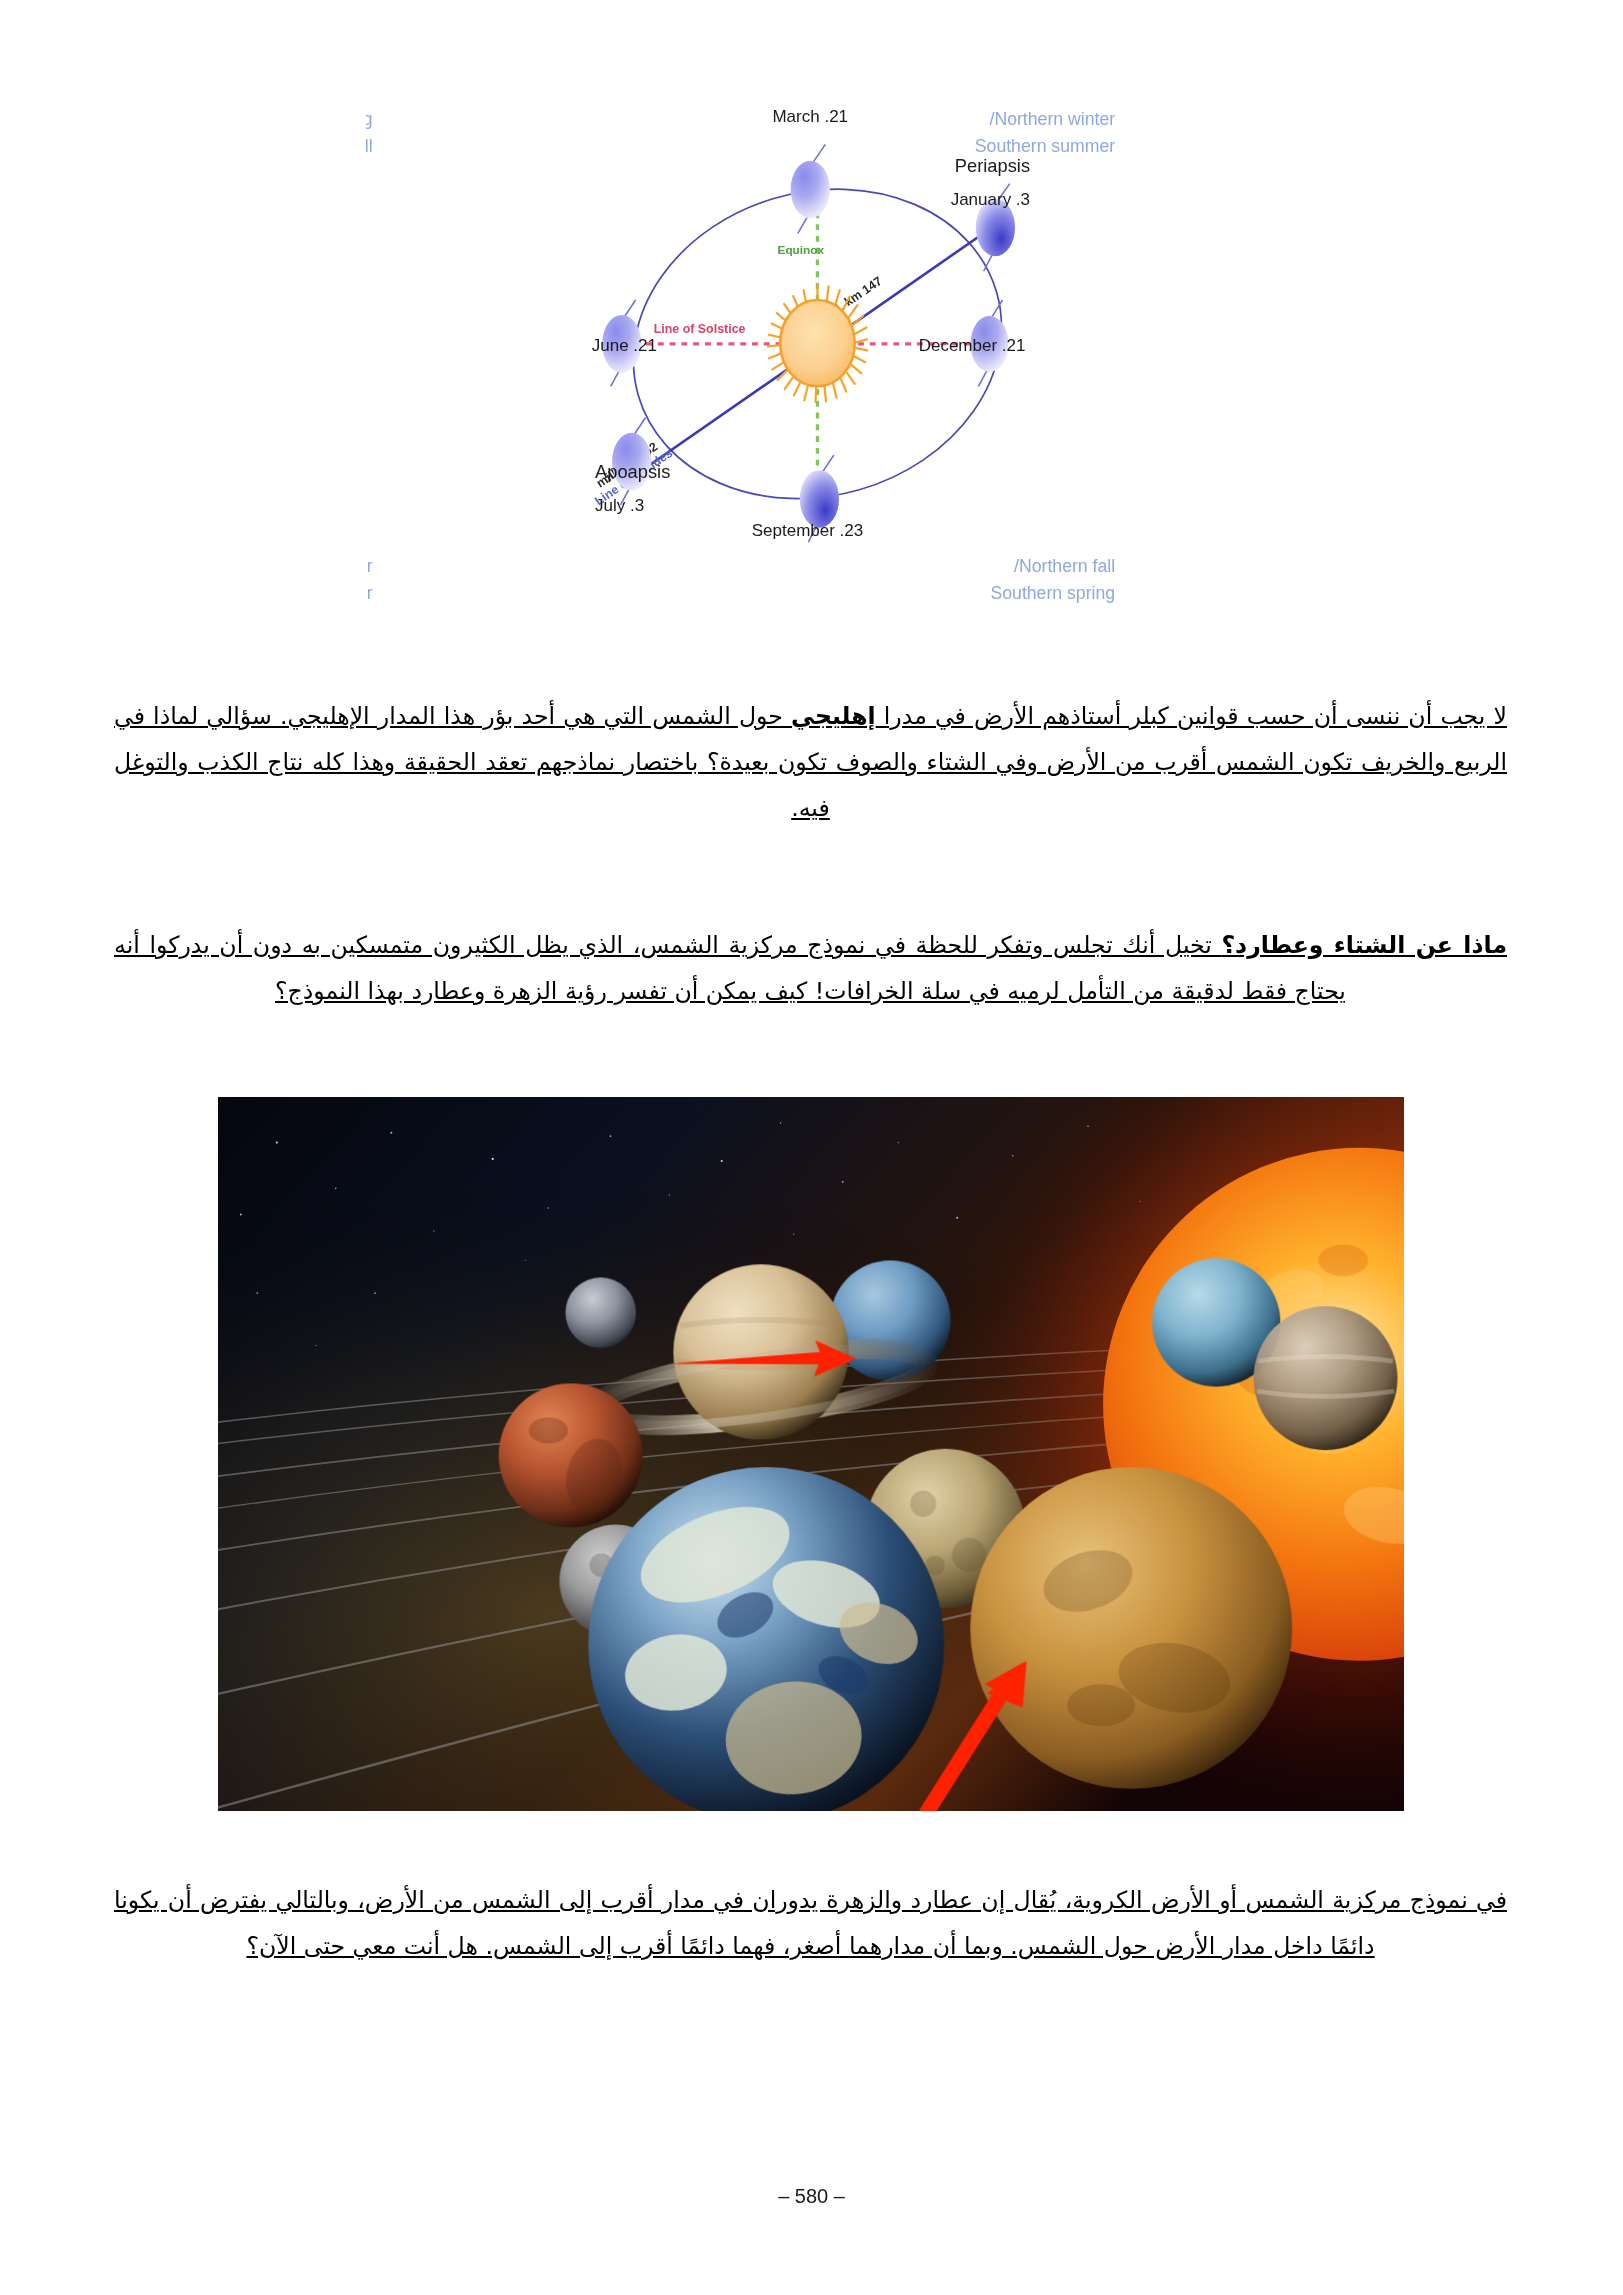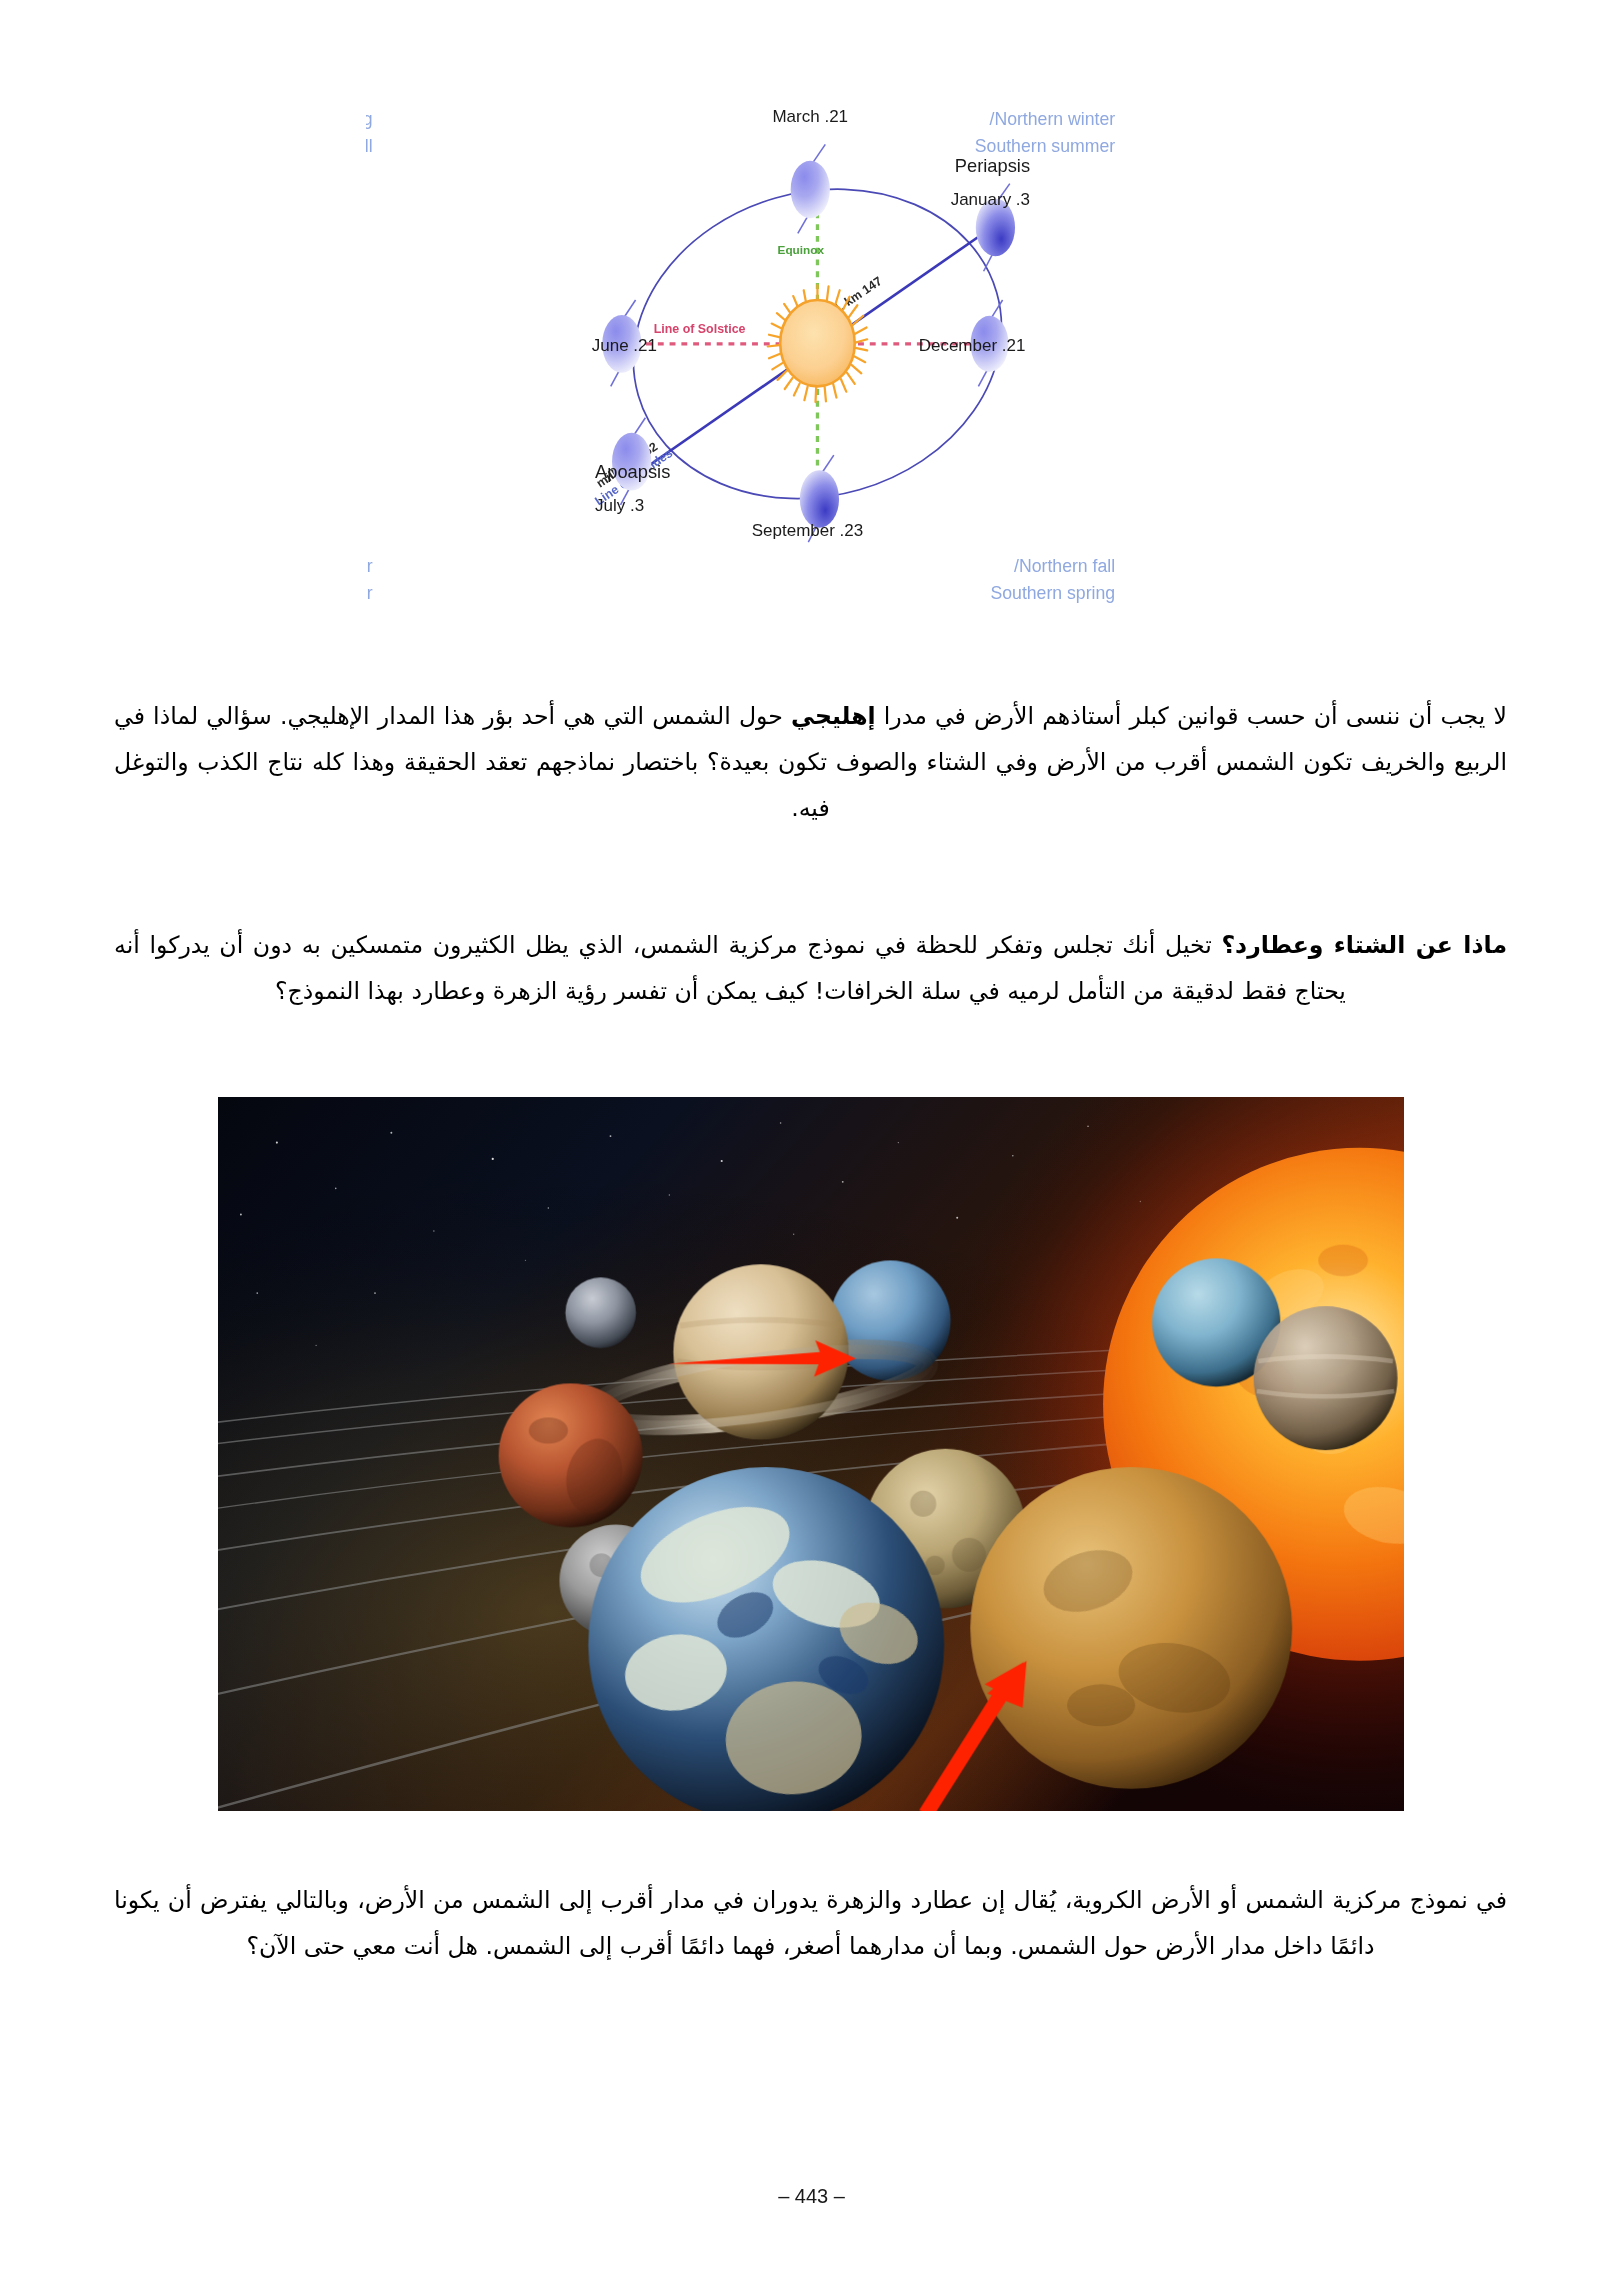--- a/index.html
+++ b/index.html
@@ -70,20 +70,21 @@
   .para {
     position: absolute;
     direction: rtl;
     text-align: justify;
     text-align-last: center;
     color: #000000;
     font-family: "DejaVu Sans", "Liberation Sans", sans-serif;
     font-size: 23.6px;
     line-height: 1.95;
     letter-spacing: 0px;
+    text-decoration: underline;
   }
   .para b { font-weight: bold; }
 
   #para-1 { left: 114px; top: 669px; width: 1393px; }
   #para-2 { left: 114px; top: 898px; width: 1393px; }
   #para-3 { left: 114px; top: 1853px; width: 1393px; }
 
   
   #solar-figure {
     position: absolute;
@@ -497,14 +498,14 @@
       <g>
         <path d="M 1072 1090 L 1188 906 L 1172 898 L 1232 864 L 1228 932 L 1208 918 L 1092 1102 Z" fill="#ff2200"></path>
         <path d="M 1176 912 L 1236 862 L 1230 934 Z" fill="#ff2200"></path>
       </g>
     </g>
   </svg>
 </div>
 
 <p class="para" id="para-3"><span>في نموذج مركزية الشمس أو الأرض الكروية، يُقال إن عطارد والزهرة يدوران في مدار أقرب إلى الشمس من الأرض، وبالتالي يفترض أن يكونا دائمًا داخل مدار الأرض حول الشمس. وبما أن مدارهما أصغر، فهما دائمًا أقرب إلى الشمس. هل أنت معي حتى الآن؟</span></p>
 
-<div id="page-number">– 443 –</div>
+<div id="page-number">– 580 –</div>
 
 
 </body></html>

